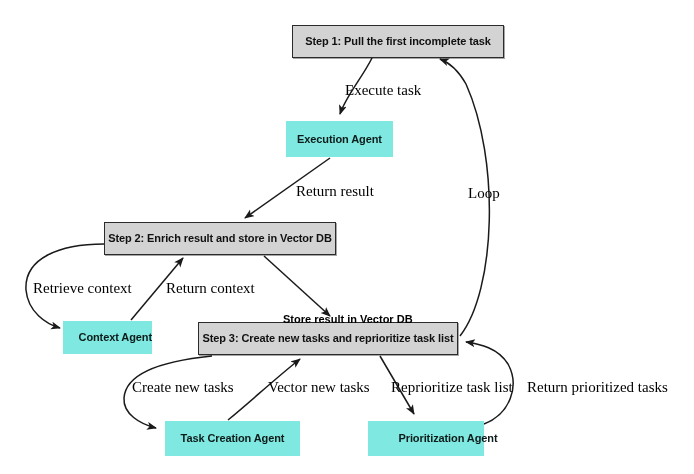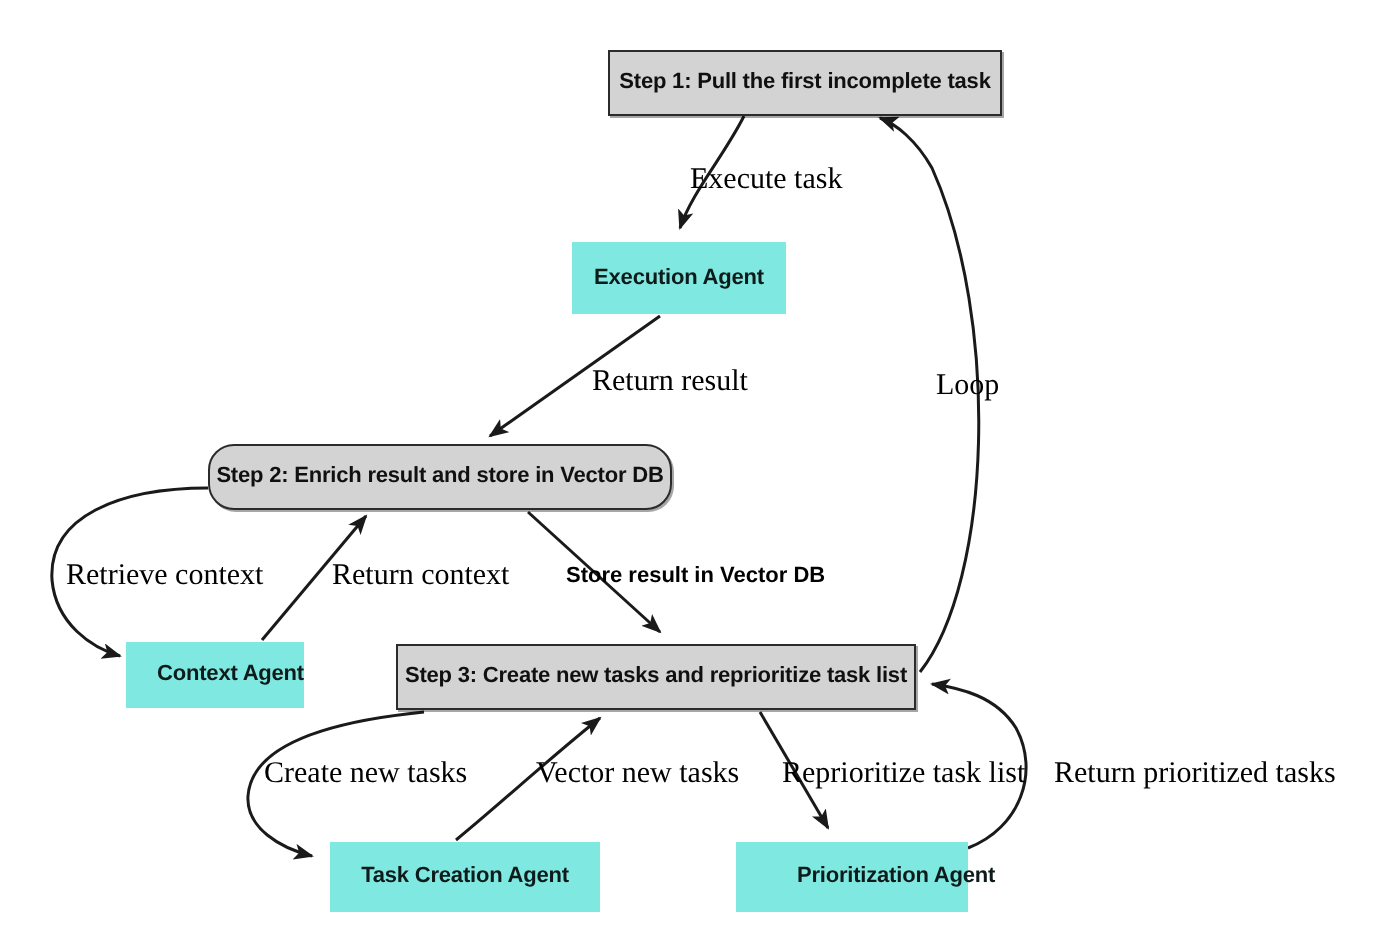--- a/index.html
+++ b/index.html
@@ -15,21 +15,21 @@
   .node-agent{background:#7fe8e0;border:0;}
   .node-label{font-family:"Liberation Sans",sans-serif;
               font-size:11px;font-weight:700;color:#101010;
               letter-spacing:-0.1px;white-space:nowrap;line-height:1;}
   .node-step .node-label{font-weight:700;}
   .node-agent .node-label{font-weight:700;color:#0d1b1a;}
 
   .edge-label{position:absolute;font-family:"Liberation Serif",serif;
               font-size:15px;color:#000000;white-space:nowrap;line-height:1;}
   .edge-label.sans-bold{font-family:"Liberation Sans",sans-serif;
-              font-size:11px;font-weight:700;}
+              font-size:11px;font-weight:700;margin-top:31px;}
 </style>
 </head>
 <body>
 
 <div id="canvas">
 
   <svg id="edges" viewBox="0 0 694 474" xmlns="http://www.w3.org/2000/svg">
     <defs>
       <marker id="ah" markerWidth="11" markerHeight="11" refX="9" refY="4" orient="auto" markerUnits="userSpaceOnUse">
         <path d="M0,0 L10,4 L0,8 L2.4,4 Z" fill="#1a1a1a"></path>
@@ -43,29 +43,29 @@
       <path d="M 131,320 L 183,258"></path>
       <path d="M 264,256 L 330,316"></path>
       <path d="M 212,356 C 172,360 126,370 124,398 C 123,414 140,424 156,428"></path>
       <path d="M 228,420 C 250,402 276,378 300,359"></path>
       <path d="M 380,356 L 414,414"></path>
       <path d="M 484,424 C 510,414 520,386 508,364 C 498,348 480,344 466,342"></path>
       <path d="M 460,336 C 496,290 500,160 466,84 C 458,70 448,62 440,59"></path>
     </g>
   </svg>
 
-  <div class="node node-step" style="left:292px;top:25px;width:197px;height:33px;margin-left:12px;">
+  <div class="node node-step" style="left:292px;top:25px;width:212px;height:33px;">
     <span class="node-label">Step 1: Pull the first incomplete task</span>
   </div>
 
   <div class="node node-agent" style="left:286px;top:121px;width:107px;height:36px;">
     <span class="node-label">Execution Agent</span>
   </div>
 
-  <div class="node node-step" style="left:104px;top:222px;width:232px;height:33px;border-radius:13px;">
+  <div class="node node-step" style="left:104px;top:222px;width:232px;height:33px;">
     <span class="node-label">Step 2: Enrich result and store in Vector DB</span>
   </div>
 
   <div class="node node-agent" style="left:63px;top:321px;width:89px;height:33px;justify-content:flex-end;">
     <span class="node-label">Context Agent</span>
   </div>
 
   <div class="node node-step" style="left:198px;top:322px;width:260px;height:33px;">
     <span class="node-label">Step 3: Create new tasks and reprioritize task list</span>
   </div>

